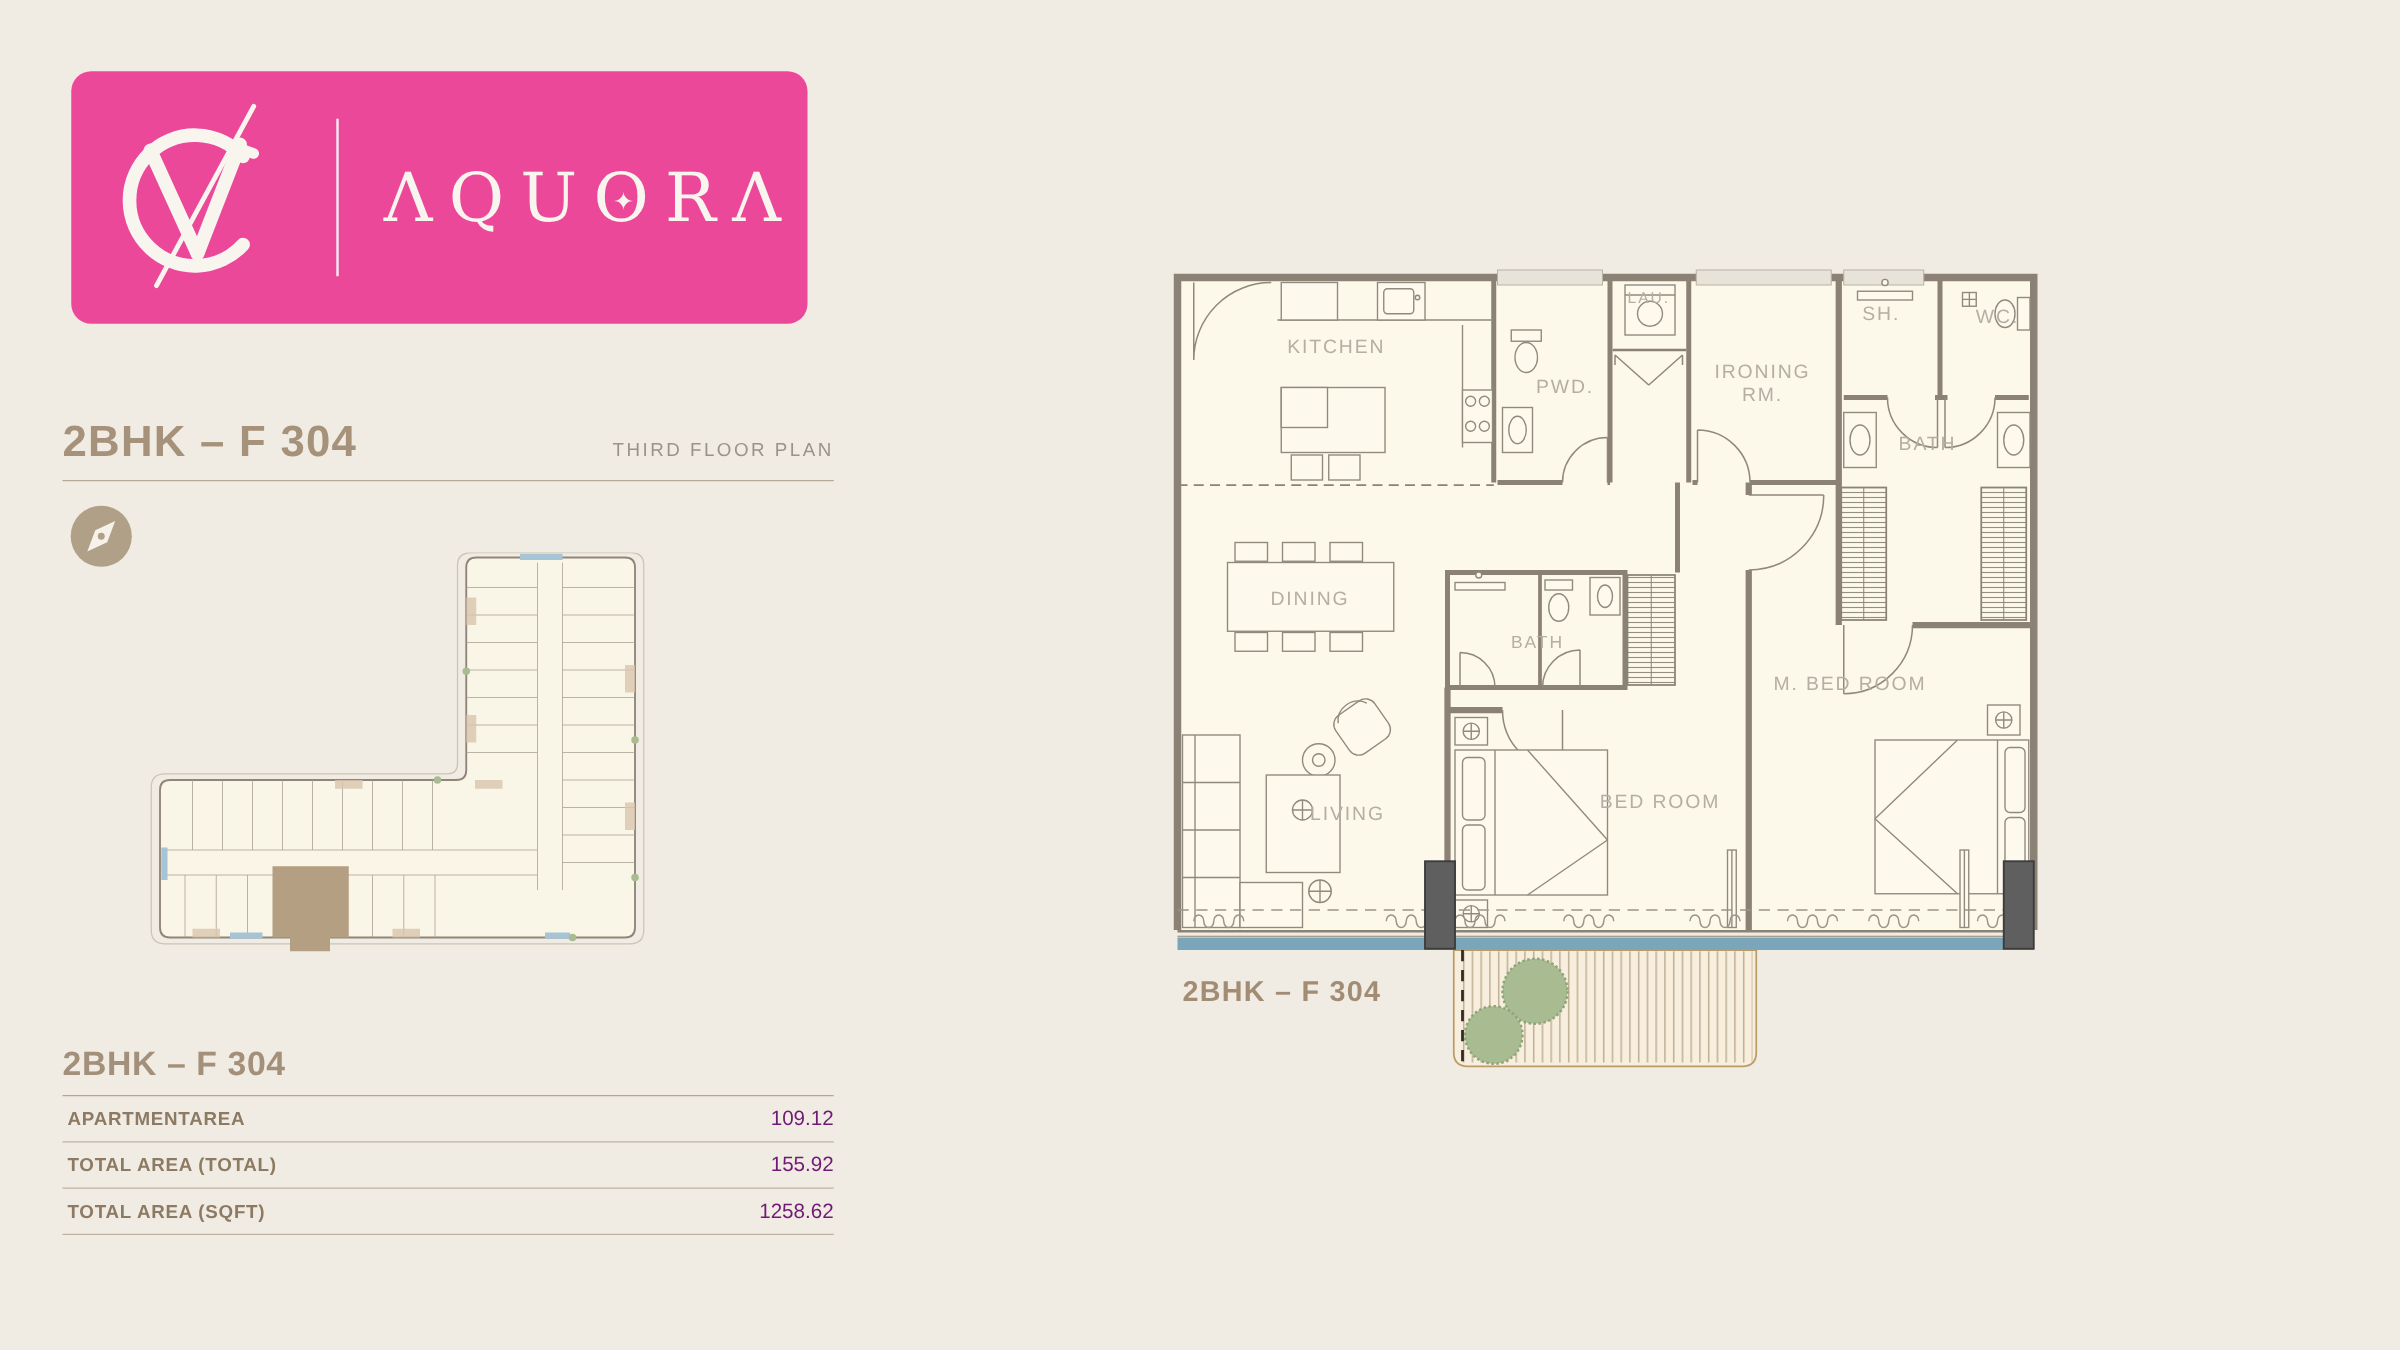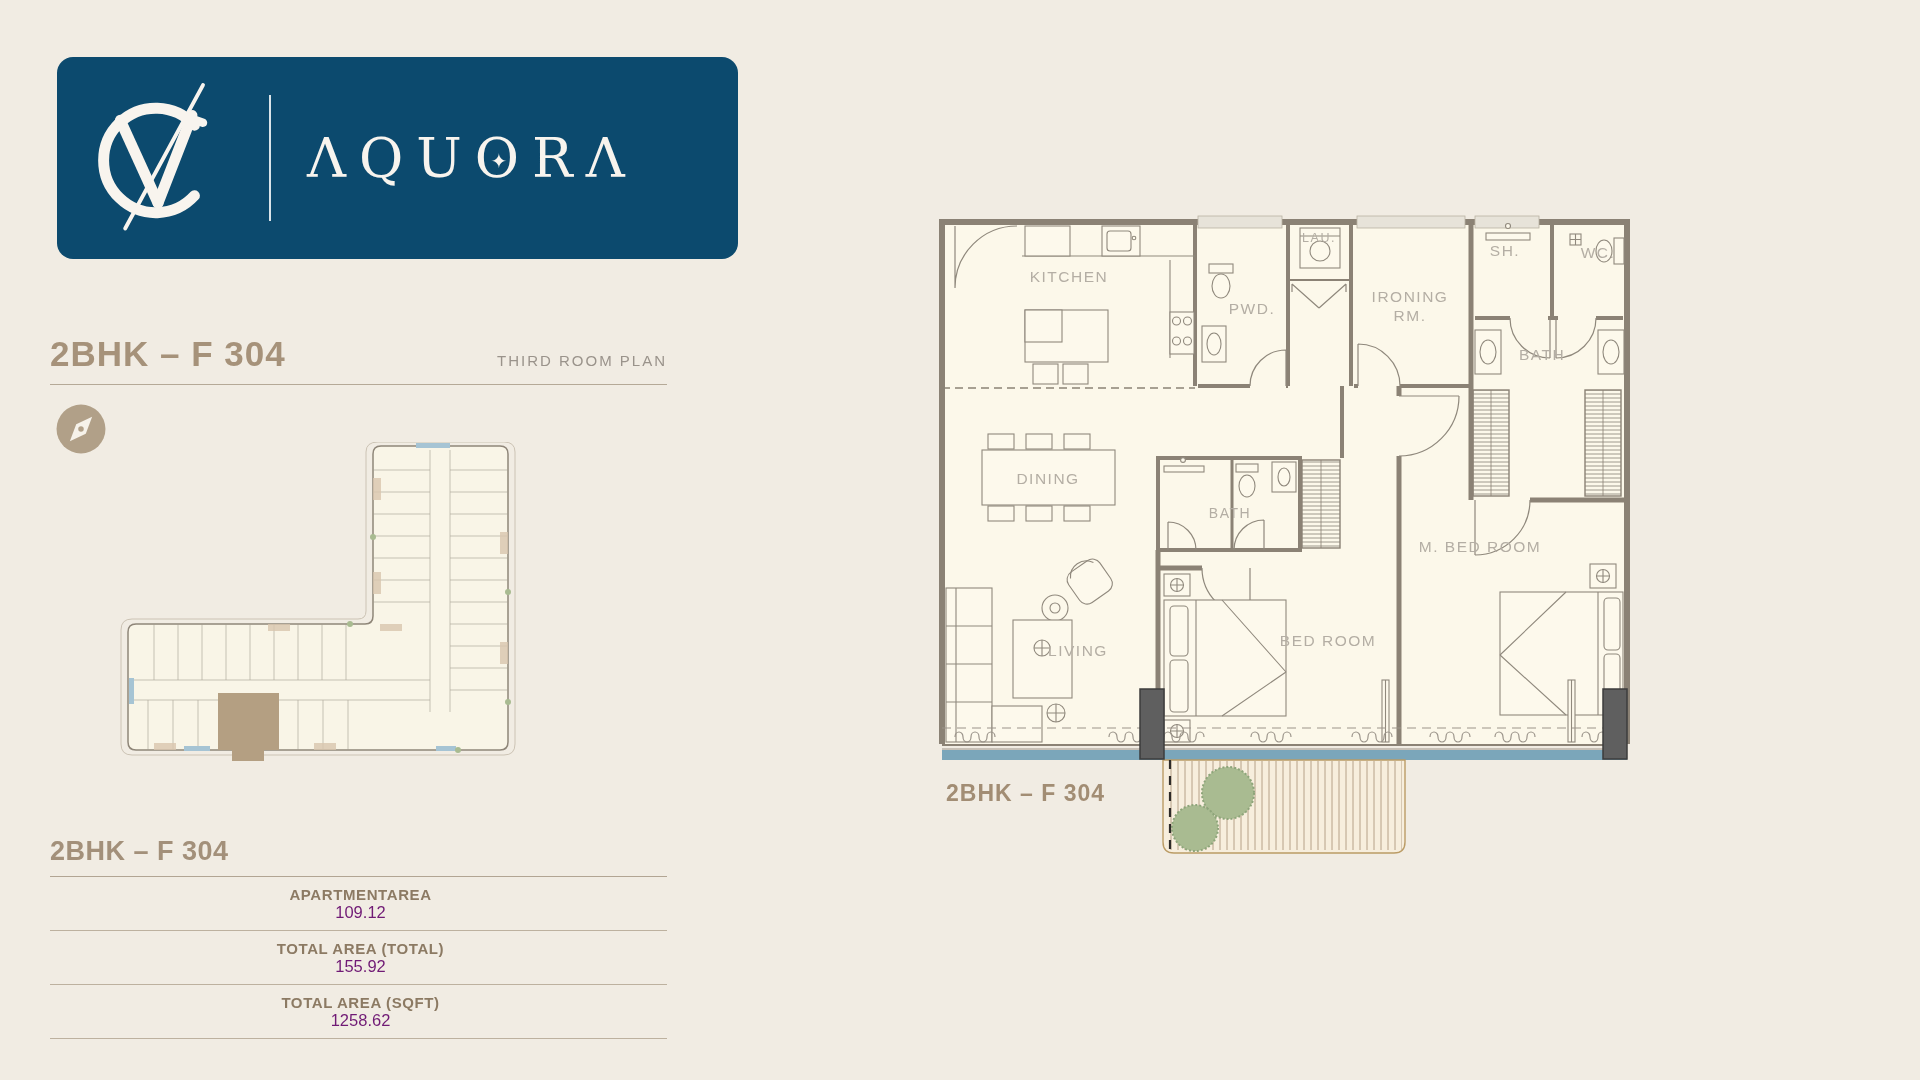--- a/index.html
+++ b/index.html
@@ -1,20 +1,20 @@
 <!DOCTYPE html>
 <html><head>
 <meta charset="utf-8">
 <style>
   html,body{margin:0;padding:0;}
   body{width:1920px;height:1080px;background:#f1ece3;font-family:"Liberation Sans",sans-serif;overflow:hidden;}
   .page{position:relative;width:1920px;height:1080px;}
 
   
-  .logo-box{position:absolute;left:57px;top:57px;width:681px;height:202px;background:#0c4a6e;border-radius:16px;}
+  .logo-box{position:absolute;left:57px;top:57px;width:589px;height:202px;background:#ec4899;border-radius:16px;}
   .monogram{position:absolute;left:26px;top:22px;}
   .logo-divider{position:absolute;left:212px;top:38px;width:2px;height:126px;background:rgba(255,255,255,.85);}
   .brand{position:absolute;left:250px;top:0;height:202px;display:flex;align-items:center;
          font-family:"DejaVu Serif",serif;font-size:54px;letter-spacing:13px;color:#f8f4ee;}
   .brand .o-wrap{position:relative;display:inline-block;}
   .brand .o-star{position:absolute;left:42%;top:54%;transform:translate(-50%,-50%);font-size:20px;letter-spacing:0;}
 
   
   .title-row{position:absolute;left:50px;top:334px;width:617px;display:flex;justify-content:space-between;
              align-items:baseline;border-bottom:1px solid #b5a997;padding-bottom:10px;}
@@ -25,21 +25,21 @@
   .compass{position:absolute;left:56px;top:404px;width:50px;height:50px;}
 
   
   .keyplan{position:absolute;left:118px;top:442px;}
 
   
   .areas{position:absolute;left:50px;top:836px;width:617px;}
   .areas h2{margin:0;font-size:27px;font-weight:700;letter-spacing:.5px;color:#a3907a;
             padding-bottom:9px;border-bottom:1px solid #b2a593;}
   .arow{display:flex;justify-content:space-between;align-items:center;
-        padding:9px 0 8px 4px;border-bottom:1px solid #bdb19f;flex-direction:column;}
+        padding:9px 0 8px 4px;border-bottom:1px solid #bdb19f;}
   .arow .lbl{font-size:15px;font-weight:700;letter-spacing:.6px;color:#8c7a63;}
   .arow .val{font-size:16.5px;color:#701a75;}
 
   
   .floorplan{position:absolute;left:930px;top:200px;}
   svg text{font-family:"Liberation Sans",sans-serif;}
 </style>
 </head>
 <body>
 
@@ -58,21 +58,21 @@
     <div class="logo-divider"></div>
     <div class="brand">
       <span>ΛQU</span>
         <span class="o-wrap"><span>O</span><span class="o-star">✦</span></span>
         <span>RΛ</span>
     </div>
   </div>
 
   <div class="title-row">
     <h1>2BHK – F 304</h1>
-    <span class="sub">THIRD ROOM PLAN</span>
+    <span class="sub">THIRD FLOOR PLAN</span>
   </div>
 
   <svg class="compass" width="50" height="50" viewBox="0 0 47 47">
     <circle cx="23.5" cy="23.5" r="23" fill="#b1a088"></circle>
     <polygon points="34,12 19,19 13,35 28,28" fill="#f6f2ea"></polygon>
     <circle cx="23.5" cy="23.5" r="2.6" fill="#b1a088"></circle>
   </svg>
 
   <svg class="keyplan" width="402" height="322" viewBox="0 0 402 322">
 

